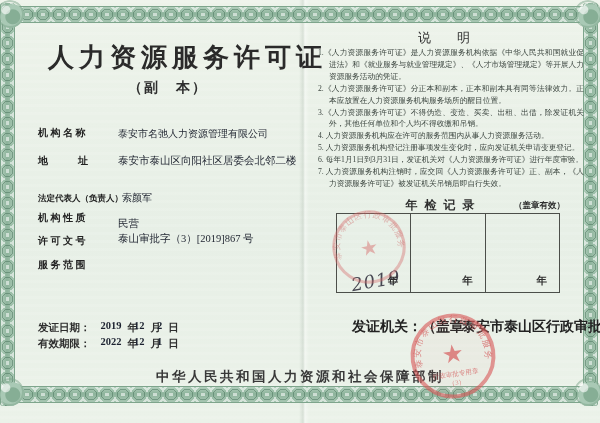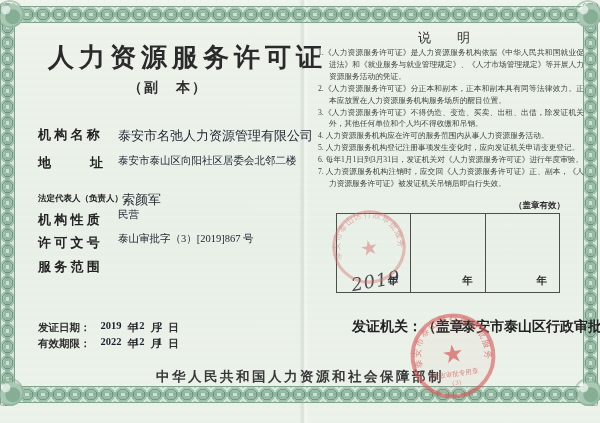--- a/index.html
+++ b/index.html
@@ -47,21 +47,21 @@
   
   .title { left:48px; top:40px; width:266px; font-size:26px; font-weight:700; letter-spacing:5px; color:#2a2a2a; white-space:nowrap; }
   .subtitle { left:48px; top:79px; width:240px; text-align:center; font-size:14px; font-weight:700; letter-spacing:2px; }
   .serial-row { left:62px; top:94px; width:230px; font-size:12px; }
   .serial-label { letter-spacing:1px; }
   .serial-num { position:absolute; left:54px; top:-4px; font-weight:700; font-size:12.5px; letter-spacing:.5px; color:#222; }
   .serial-suffix { position:absolute; left:160px; top:1px; }
 
   .lab { position:absolute; left:38px; font-weight:700; color:#222; white-space:nowrap; }
   .val { position:absolute; left:118px; color:#1f2430; }
-  .f-11 { font-size:13px; } .f-10 { font-size:10.5px; }
+  .f-11 { font-size:10px; } .f-10 { font-size:10.5px; }
   .scope-val { width:188px; font-size:9px; line-height:12.6px; text-align:justify; }
   .addr-val { width:188px; font-size:10.5px; line-height:14px; }
   .legal-lab { font-size:8.5px; letter-spacing:0; }
 
   .date-row { position:absolute; left:38px; font-size:10.5px; font-weight:700; white-space:nowrap; }
   .dnum { display:inline-block; position:relative; top:-2px; font-weight:700; color:#1c2230; margin-left:10px; }
   .dnum.ovl { margin-left:-4px; }
   .dunit { margin-left:6px; font-weight:700; }
 
   
@@ -107,21 +107,21 @@
   <div class="abs lab f-11" style="top:126px;">机 构 名 称</div>
   <div class="abs val f-11" style="top:127px; width:186px; white-space:nowrap;">泰安市名弛人力资源管理有限公司</div>
 
   <div class="abs lab f-11" style="top:154px;">地　　　址</div>
   <div class="abs val addr-val" style="top:154px;">泰安市泰山区向阳社区居委会北邻二楼</div>
 
   <div class="abs lab legal-lab" style="top:193px;">法定代表人（负责人）</div>
   <div class="abs val f-11" style="top:191px; left:122px;">索颜军</div>
 
   <div class="abs lab f-11" style="top:211px;">机 构 性 质</div>
-  <div class="abs val f-10" style="top:208px;">民营</div>
+  <div class="abs val f-10" style="top:217px;">民营</div>
 
   <div class="abs lab f-11" style="top:234px;">许 可 文 号</div>
   <div class="abs val f-10" style="top:232px; white-space:nowrap;">泰山审批字（3）[2019]867 号</div>
 
   <div class="abs lab f-11" style="top:258px;">服 务 范 围</div>
 
   <div class="date-row" style="top:321px;">
     <span>发证日期：</span><span class="dnum">2019</span><span class="dunit">年</span><span class="dnum ovl">12</span><span class="dunit">月</span><span class="dnum ovl">2</span><span class="dunit">日</span>
   </div>
   <div class="date-row" style="top:337px;">
@@ -132,20 +132,21 @@
   <div class="abs notes">
     <div class="item">1.《人力资源服务许可证》是人力资源服务机构依据《中华人民共和国就业促进法》和《就业服务与就业管理规定》、《人才市场管理规定》等开展人力资源服务活动的凭证。</div>
     <div class="item">2.《人力资源服务许可证》分正本和副本，正本和副本具有同等法律效力。正本应放置在人力资源服务机构服务场所的醒目位置。</div>
     <div class="item">3.《人力资源服务许可证》不得伪造、变造、买卖、出租、出借，除发证机关外，其他任何单位和个人均不得收缴和吊销。</div>
     <div class="item">4. 人力资源服务机构应在许可的服务范围内从事人力资源服务活动。</div>
     <div class="item">5. 人力资源服务机构登记注册事项发生变化时，应向发证机关申请变更登记。</div>
     <div class="item">6. 每年1月1日到3月31日，发证机关对《人力资源服务许可证》进行年度审验。</div>
     <div class="item">7. 人力资源服务机构注销时，应交回《人力资源服务许可证》正、副本，《人力资源服务许可证》被发证机关吊销后即自行失效。</div>
   </div>
 
+  <div class="abs annual-title">年 检 记 录</div>
   <div class="abs annual-note">（盖章有效）</div>
   <div class="abs annual-table">
     <div class="annual-cell">
       <span class="handwritten">2019</span>
       <span class="cell-year-unit">年</span>
     </div>
     <div class="annual-cell">
       <span class="cell-year-unit">年</span>
     </div>
     <div class="annual-cell">

